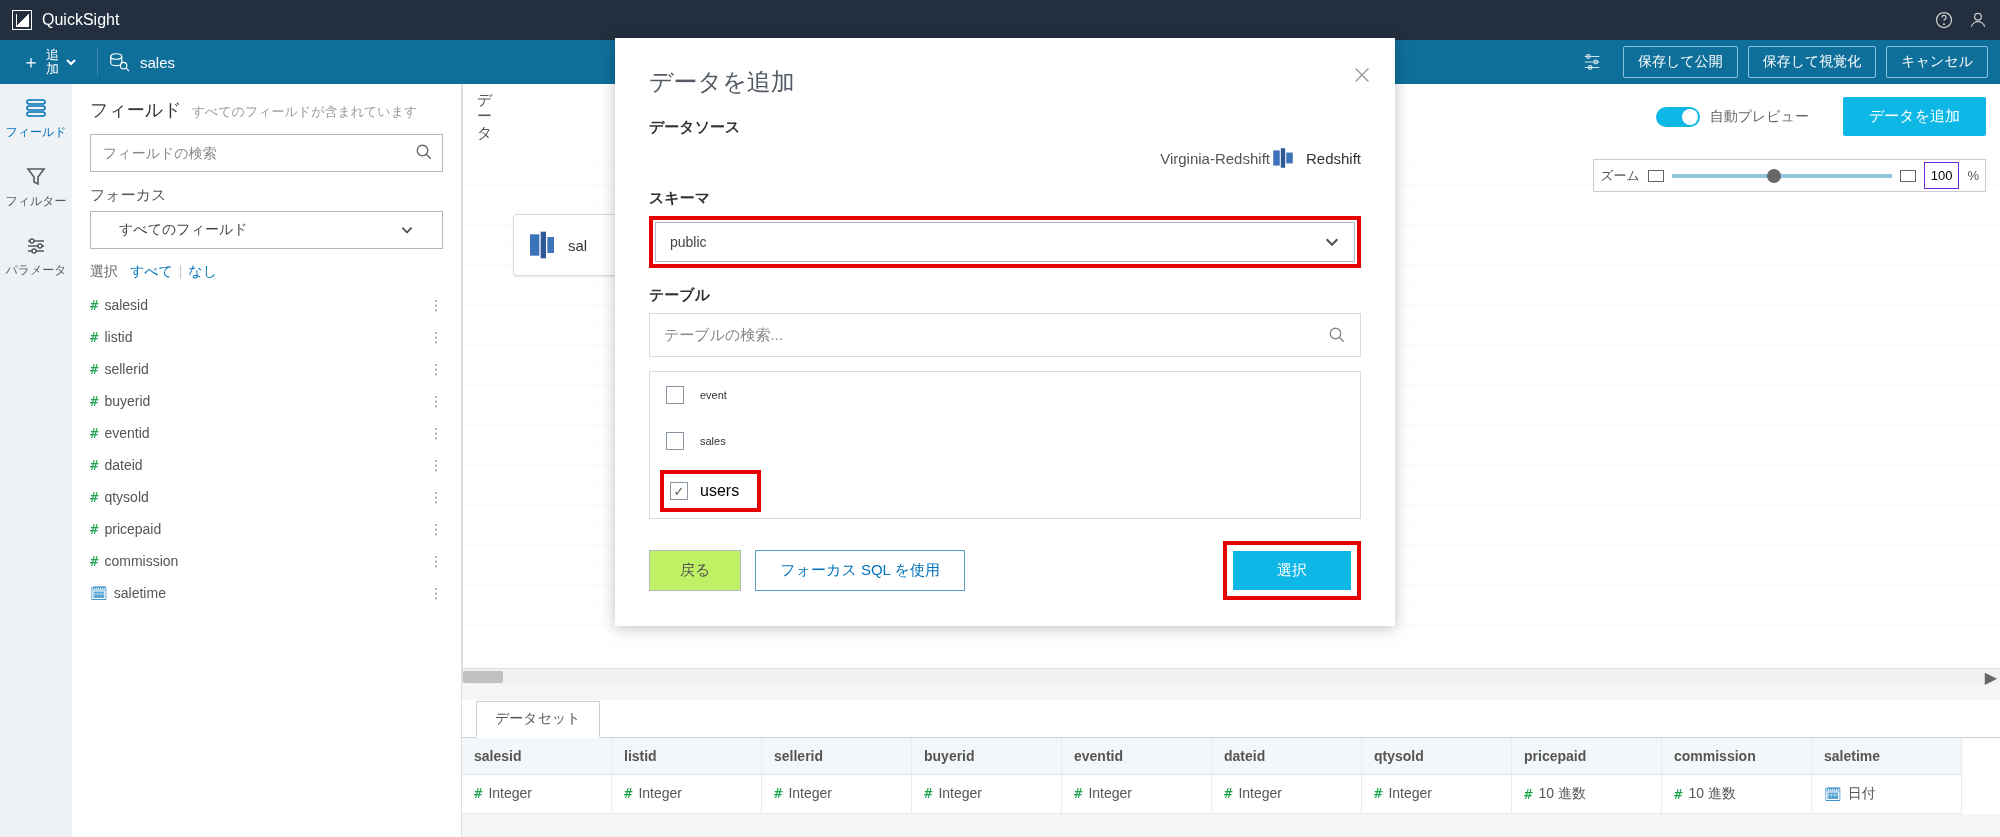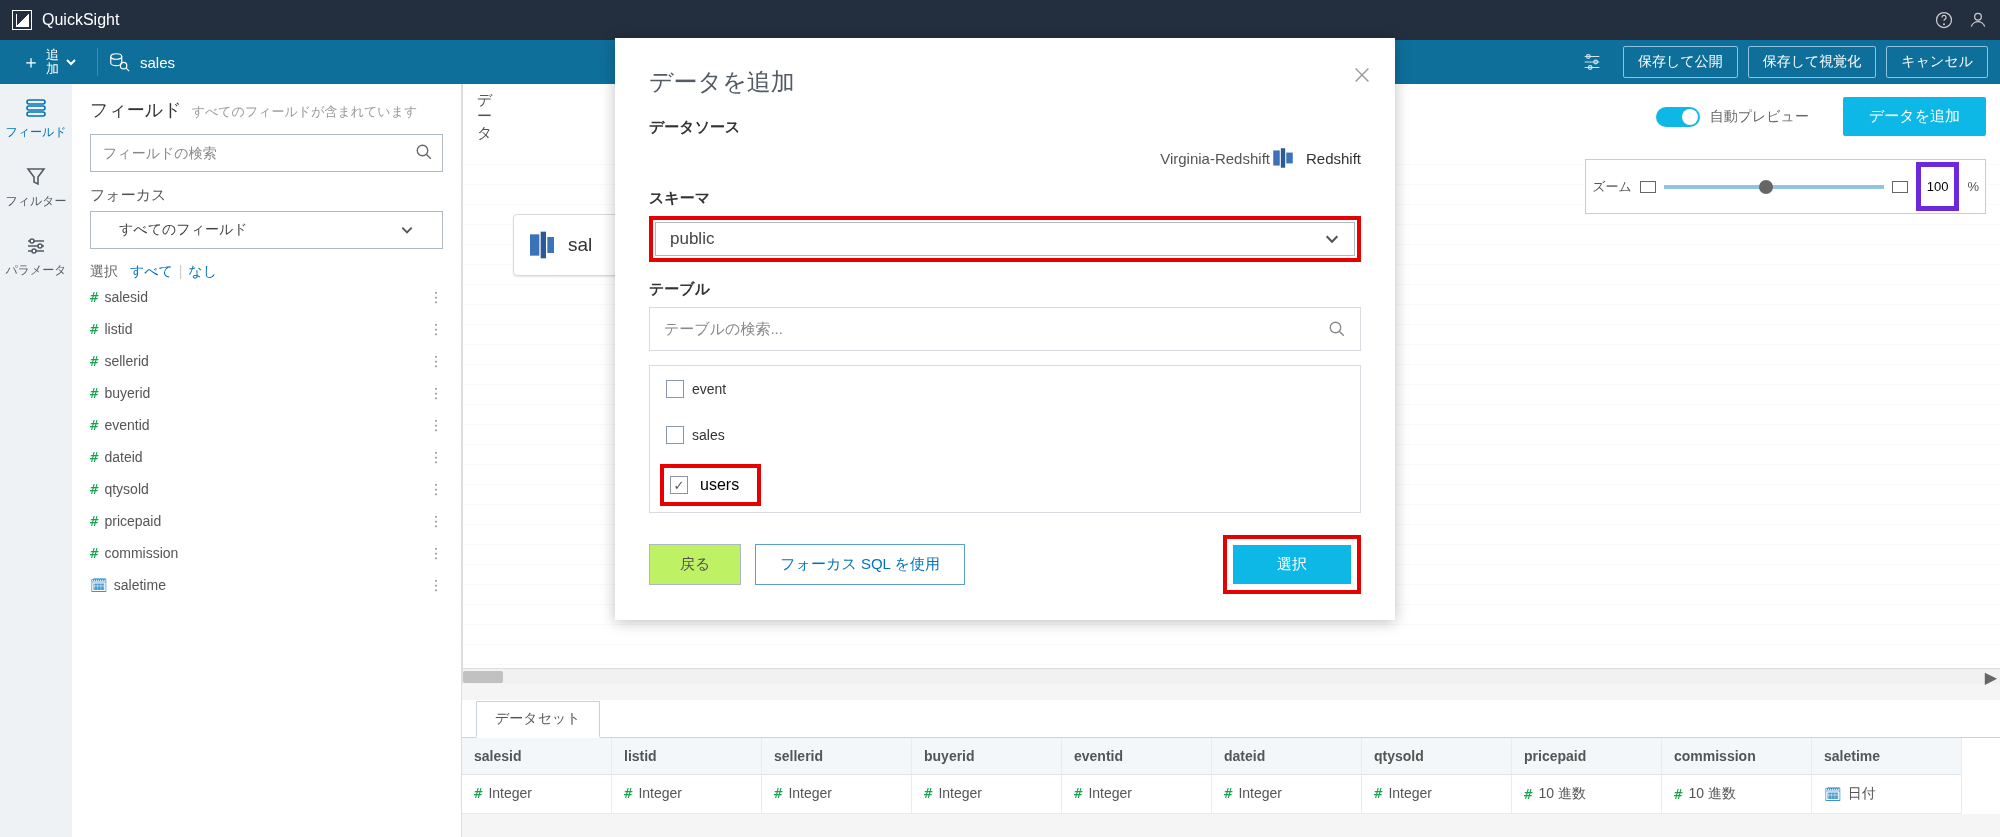--- a/index.html
+++ b/index.html
@@ -35,21 +35,21 @@
 .fields-panel { position: absolute; left: 72px; top: 84px; width: 390px; background: #fff; height: 753px; border-right: 1px solid #ddd; padding: 14px 18px; }
 .fields-head { display: flex; align-items: baseline; gap: 10px; margin-bottom: 12px; }
 .fields-title { font-size: 18px; color: #333; }
 .fields-sub { font-size: 13px; color: #999; }
 .search-wrap { position: relative; margin-bottom: 14px; border-radius: 12px; }
 .search-input { width: 100%; height: 38px; border: 1px solid #aeb9c3; padding: 0 38px 0 12px; font-size: 14px; color: #555; }
 .search-input::placeholder { color: #888; }
 .search-wrap .mag { position: absolute; right: 10px; top: 9px; width: 18px; height: 18px; stroke: #666; fill: none; stroke-width: 1.8; }
 .focus-label { font-size: 15px; color: #555; margin-bottom: 6px; }
 .focus-select { width: 100%; height: 38px; border: 1px solid #aeb9c3; padding: 0 28px; font-size: 14px; color: #444; display: flex; align-items: center; justify-content: space-between; margin-bottom: 14px; }
-.sel-line { font-size: 14px; margin-bottom: 0; }
+.sel-line { font-size: 14px; margin-bottom: 8px; }
 .sel-line .lbl { color: #666; margin-right: 6px; }
 .sel-line a { color: #0073bb; text-decoration: none; margin: 0 2px; }
 .sel-line .sep { color: #ccc; }
 .field-row { display: flex; align-items: center; height: 32px; font-size: 14px; color: #555; }
 .field-row .hash { color: #16a34a; margin-right: 6px; font-family: monospace; }
 .field-row .date-ic { color: #0073bb; margin-right: 6px; }
 .field-row .more { margin-left: auto; color: #888; }
 
 
 .canvas { position: absolute; left: 462px; top: 84px; right: 0; height: 600px; background: repeating-linear-gradient(0deg,#fff 0,#fff 19px,#f0f3f5 20px), repeating-linear-gradient(90deg,transparent 0,transparent 19px,#f0f3f5 20px); border-left: 1px solid #ddd; }
@@ -58,24 +58,24 @@
 .toggle-wrap { margin-left: auto; display: flex; align-items: center; gap: 10px; }
 .toggle { width: 44px; height: 20px; background: #0eb8e6; border-radius: 10px; position: relative; }
 .toggle::after { content: ""; position: absolute; right: 2px; top: 2px; width: 16px; height: 16px; background: #fff; border-radius: 50%; }
 .toggle-label { font-size: 14px; color: #666; }
 .add-data-btn { background: #0eb8e6; color: #fff; border: none; padding: 10px 26px; font-size: 15px; margin-left: 24px; border-radius: 2px; }
 .zoom-bar { position: absolute; top: 75px; right: 14px; display: flex; align-items: center; gap: 8px; background: #fff; border: 1px solid #ccc; padding: 2px 6px; }
 .zoom-bar .zl { font-size: 13px; color: #555; }
 .zoom-bar .fit { width: 16px; height: 12px; border: 1px solid #666; }
 .zoom-bar .track { width: 220px; height: 4px; background: #91c4df; position: relative; }
 .zoom-bar .track::after { content: ""; position: absolute; left: 95px; top: -5px; width: 14px; height: 14px; background: #666; border-radius: 50%; }
-.zoom-bar .val { font-size: 13px; border: 5px solid #6d28d9; padding: 12px 6px; }
+.zoom-bar .val { font-size: 13px; border: 1px solid #6d28d9; padding: 5px 6px; }
 .dataset-node { position: absolute; left: 50px; top: 130px; width: 170px; height: 62px; background: #fff; border: 1px solid #d7dbdf; border-radius: 4px; display: flex; align-items: center; padding: 0 12px; gap: 10px; box-shadow: 0 1px 2px rgba(0,0,0,0.1); }
 .ds-badge { width: 32px; height: 32px; }
-.node-label { font-size: 19px; color: #333; }
+.node-label { font-size: 15px; color: #333; }
 .hscroll { position: absolute; left: 0; right: 0; bottom: 0; height: 16px; background: #f1f1f1; border-top: 1px solid #ddd; }
 .hscroll::after { content:""; position:absolute; left:0; top:2px; width:40px; height:12px; background:#c1c1c1; border-radius:2px; }
 .hscroll .arrow-r { position:absolute; right:2px; top:0; width:14px; height:16px; display:flex; align-items:center; justify-content:center; color:#666; }
 
 
 .bottom { position: absolute; left: 462px; right: 0; top: 700px; background: #fff; }
 .tab-ds { display: inline-block; border: 1px solid #c9d1d9; border-bottom: 2px solid #fff; padding: 8px 18px; font-size: 14px; color: #555; background: #fff; margin-left: 14px; position: relative; top: 1px; }
 .tbl { display: flex; border-top: 1px solid #c9d1d9; margin-top: 0; }
 .col { flex: 0 0 150px; border-right: 1px solid #e6ecef; border-bottom: 1px solid #e6ecef; }
 .col .h { background: #f4f7f9; color: #555; font-weight: bold; font-size: 14px; padding: 10px 12px; border-bottom: 1px solid #dfe6eb; }
@@ -85,25 +85,25 @@
 
 
 .overlay { position: absolute; left: 0; right: 0; top: 38px; height: 700px; pointer-events: none; }
 .modal { position: absolute; left: 615px; top: 0; width: 780px; background: #fff; box-shadow: 0 2px 14px rgba(0,0,0,0.25); padding: 28px 34px 26px; }
 .modal h2 { font-size: 24px; font-weight: 400; color: #545b64; margin-bottom: 20px; }
 .close-x { position: absolute; right: 22px; top: 26px; width: 22px; height: 22px; stroke: #999; stroke-width: 1.5; fill: none; }
 .m-label { font-size: 15px; font-weight: bold; color: #333; margin: 10px 0 8px; }
 .ds-row { display: flex; align-items: center; justify-content: flex-end; margin-bottom: 18px; }
 .ds-name { font-size: 15px; color: #555; }
 .ds-right { display: flex; align-items: center; gap: 10px; color: #333; font-size: 15px; }
-.schema-select { border: 1px solid #aeb9c3; height: 34px; display: flex; align-items: center; justify-content: space-between; padding: 0 14px; font-size: 17px; color: #444; }
+.schema-select { border: 1px solid #aeb9c3; height: 40px; display: flex; align-items: center; justify-content: space-between; padding: 0 14px; font-size: 14px; color: #444; }
 .hilite1 { border: 4px solid #e60000; padding: 2px; margin-bottom: 18px; }
 .tbl-search { border: 1px solid #d7dbdf; height: 44px; display: flex; align-items: center; justify-content: space-between; padding: 0 14px; color: #888; font-size: 15px; margin-bottom: 14px; }
 .tbl-list { border: 1px solid #d7dbdf; }
-.tbl-item { display: flex; align-items: center; gap: 8px; padding: 14px 16px; font-size: 14px; color: #333; }
+.tbl-item { display: flex; align-items: center; gap: 16px; padding: 14px 16px; font-size: 11px; color: #333; }
 .chk { width: 18px; height: 18px; border: 1px solid #8a96a3; display: flex; align-items: center; justify-content: center; }
 .chk.checked::after { content: "✓"; color: #555; font-size: 13px; }
 .hilite2 { border: 4px solid #e60000; display: inline-flex; padding: 8px 18px 8px 6px; align-items: center; gap: 12px; }
 .modal-foot { display: flex; align-items: center; gap: 14px; margin-top: 22px; }
 .btn-back { border: 1px solid #aeb9c3; background: #bef264; color: #555; padding: 10px 30px; font-size: 15px; }
 .btn-sql { border: 1px solid #5aa0c9; background: #fff; color: #0073bb; padding: 10px 24px; font-size: 15px; }
 .foot-spacer { flex: 1; }
 .hilite3 { border: 4px solid #e60000; padding: 6px; }
 .btn-select { background: #0eb8e6; color: #fff; border: none; padding: 10px 44px; font-size: 15px; }
 

